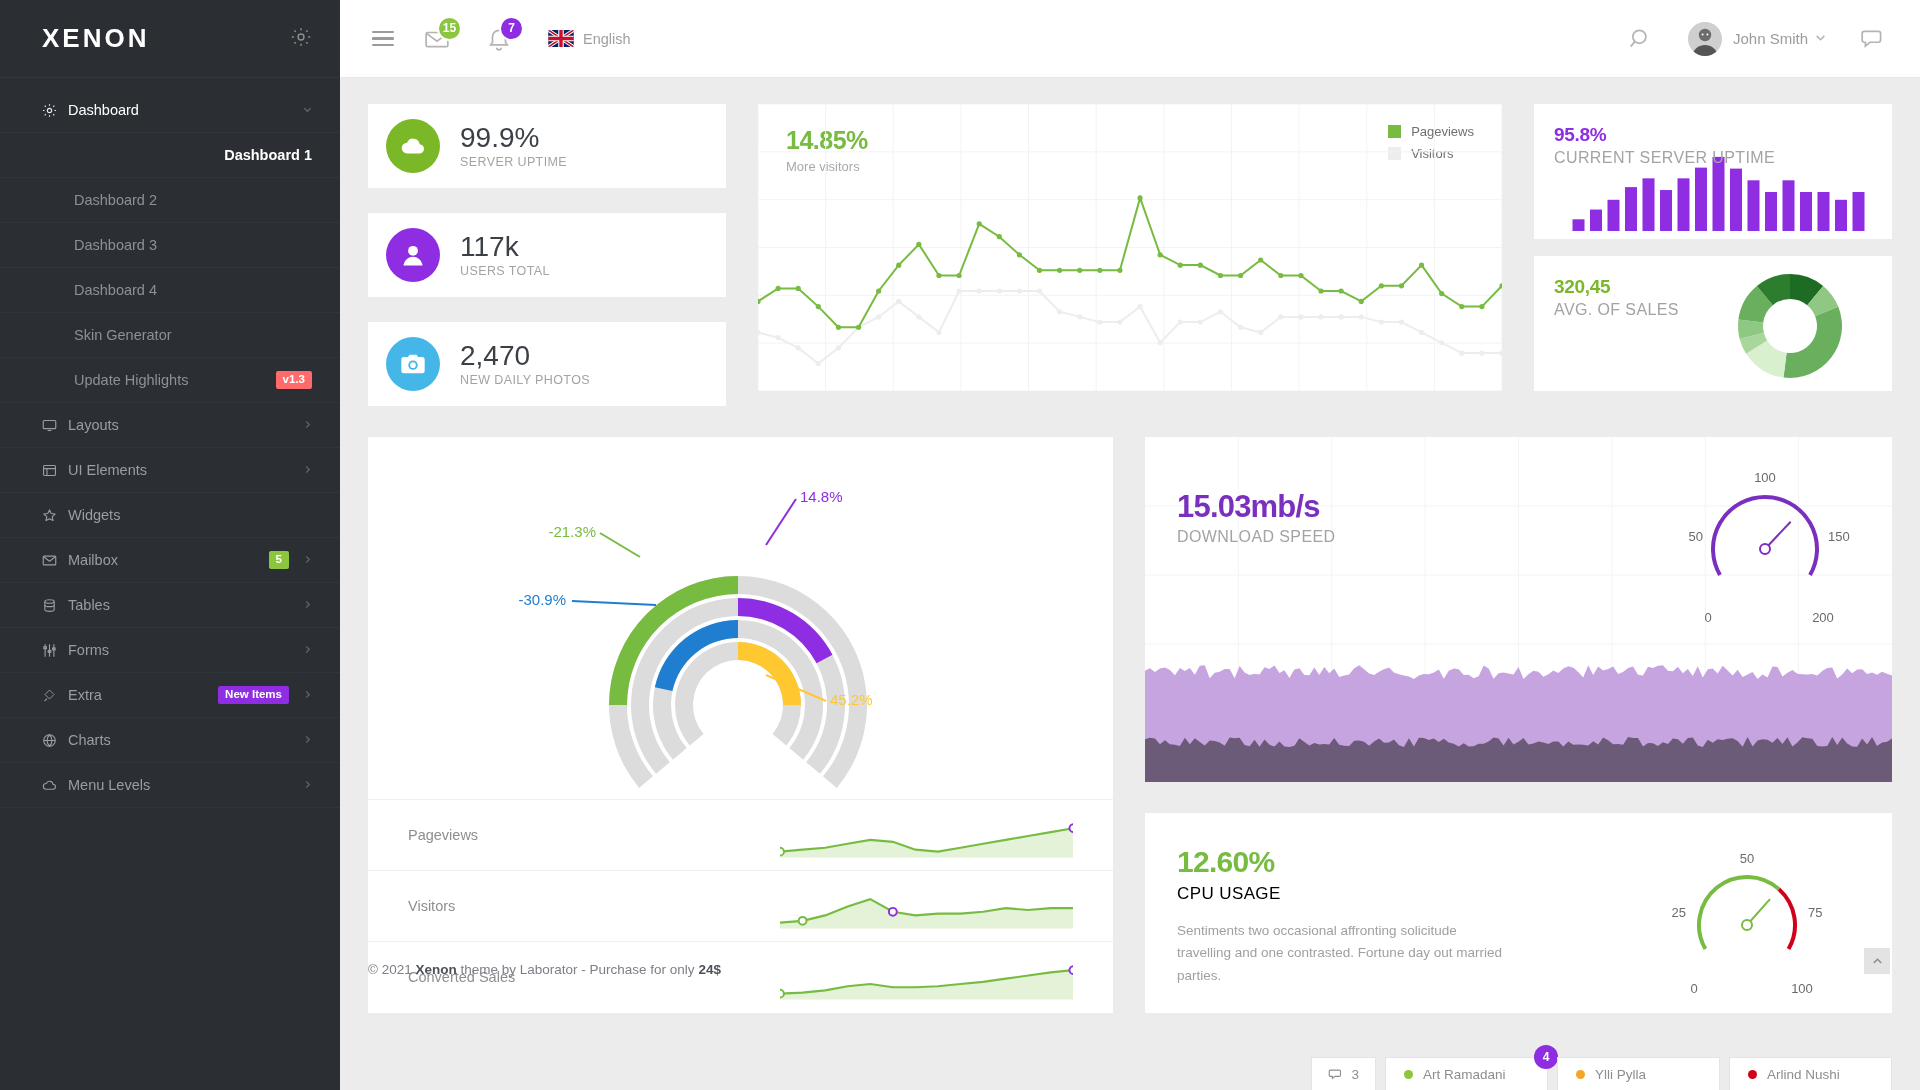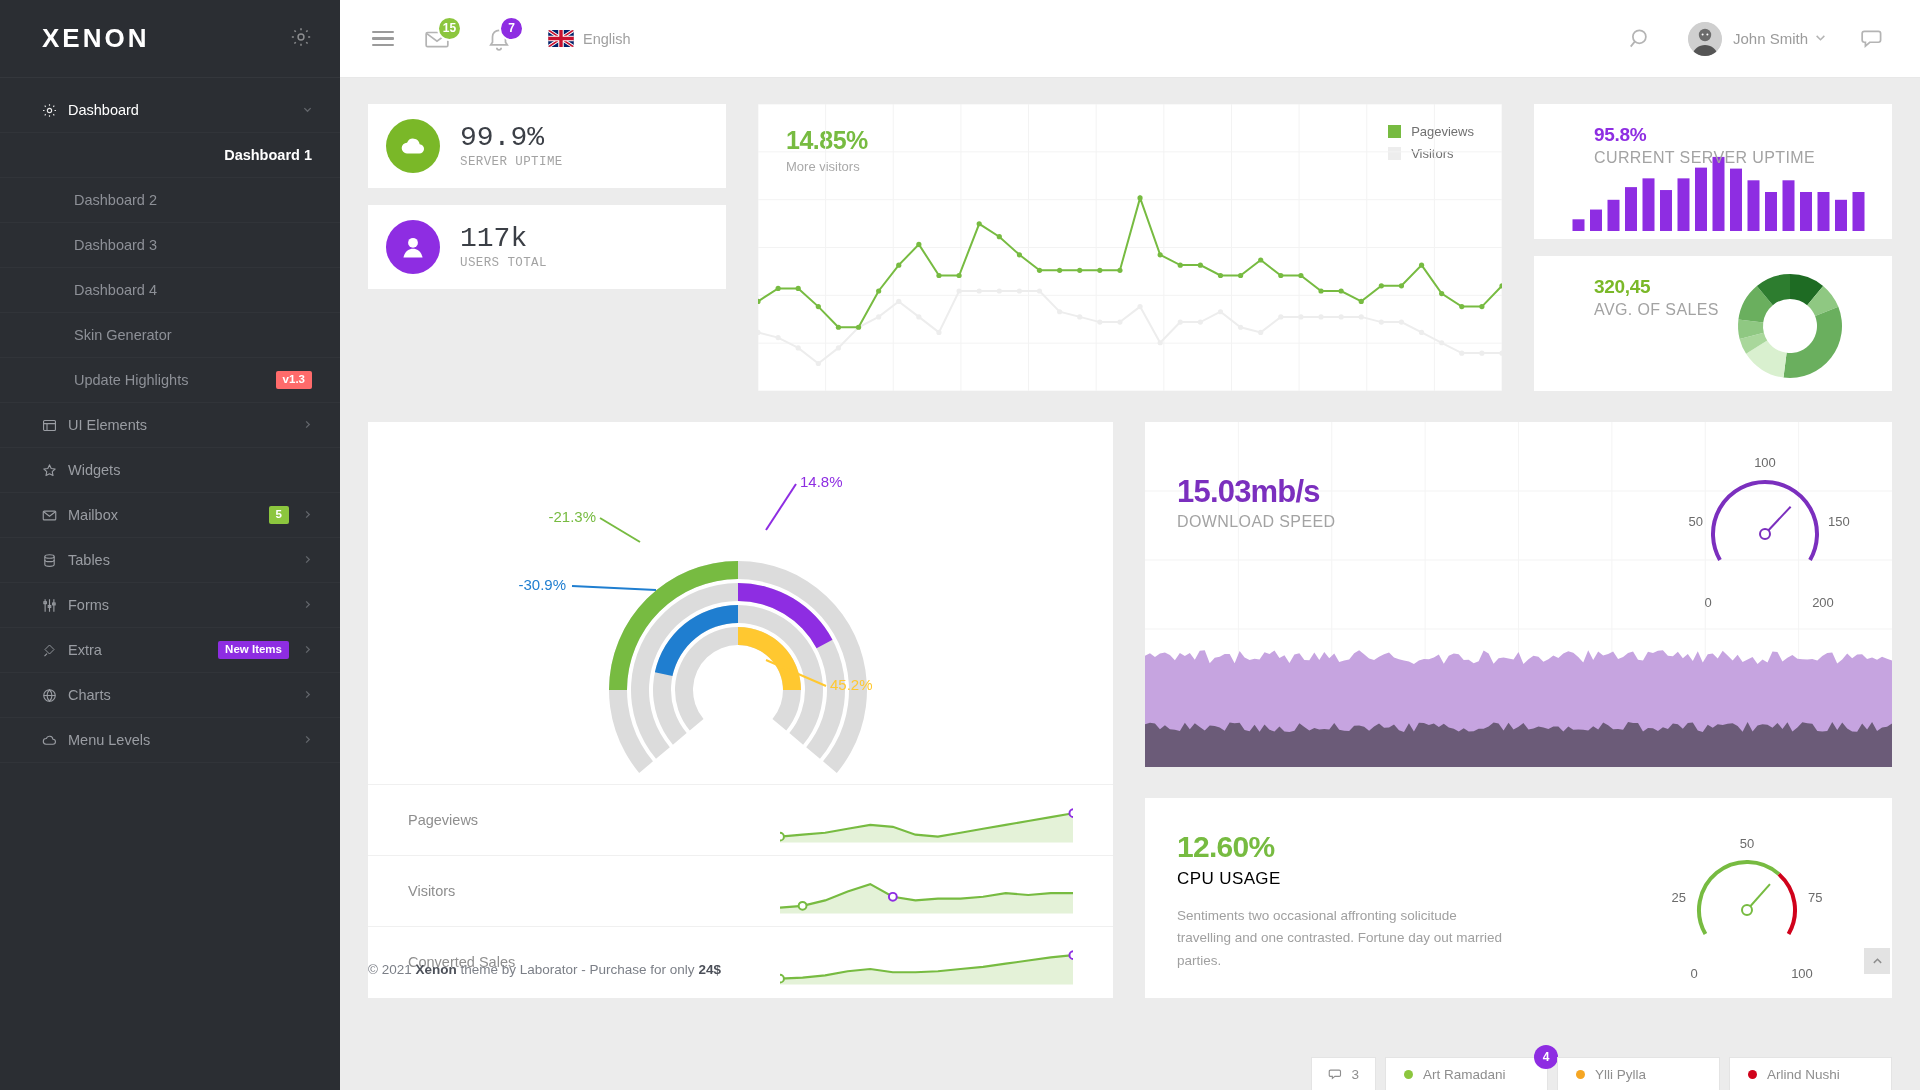--- a/index.html
+++ b/index.html
@@ -95,21 +95,21 @@
   .user-caret { color: #b5b5b5; margin-left: 7px; font-size: 11px; }
 
   
   #main {
     position: absolute; left: 340px; top: 78px; right: 0; bottom: 0;
     background: #ececec; padding: 26px 28px 0 28px; overflow: hidden;
   }
   .row { display: flex; gap: 32px; }
 
   
-  .col-tiles { width: 358px; display: flex; flex-direction: column; gap: 17px; font-family: Liberation Mono, monospace; }
+  .col-tiles { width: 358px; display: flex; flex-direction: column; gap: 25px; }
   .tile {
     background: #fff; height: 84px; display: flex; align-items: center;
     padding: 0 0 0 18px;
   }
   .tile-icon {
     width: 54px; height: 54px; border-radius: 50%;
     display: flex; align-items: center; justify-content: center;
     margin-right: 20px; flex-shrink: 0;
   }
   .tile-icon svg { width: 28px; height: 28px; fill: #fff; }
@@ -120,21 +120,21 @@
   .col-linechart { flex: 1; background: #fff; position: relative; height: 287px; }
   .lc-head { position: absolute; left: 28px; top: 22px; }
   .lc-pct { font-size: 25px; color: #77bb41; font-weight: bold; letter-spacing: -.5px; }
   .lc-sub { font-size: 13px; color: #a9a9a9; margin-top: 4px; }
   .lc-legend { position: absolute; right: 28px; top: 20px; }
   .lc-legend div { display: flex; align-items: center; font-size: 13px; color: #707070; margin-bottom: 7px; }
   .lc-swatch { width: 13px; height: 13px; margin-right: 10px; display: inline-block; }
 
   
   .col-right { width: 358px; display: flex; flex-direction: column; gap: 17px; }
-  .mini-card { background: #fff; position: relative; overflow: hidden; padding-left: 40px; }
+  .mini-card { background: #fff; position: relative; overflow: hidden; }
   .mini-val { font-size: 19px; font-weight: bold; letter-spacing: -.3px; }
   .mini-lbl { font-size: 16px; color: #a3a3a3; letter-spacing: .4px; margin-top: 3px; }
 
   
   .panel { background: #fff; }
   .panel-left { width: 745px; }
   .panel-right { flex: 1; }
   .sparkrow {
     display: flex; align-items: center; height: 71px;
     border-top: 1px solid #f0f0f0; padding: 0 40px;
@@ -224,20 +224,34 @@
       <span class="sub-label">Dashboard 4</span>
     </div>
     <div class="sub-item">
       <span class="sub-label">Skin Generator</span>
     </div>
     <div class="sub-item">
       <span class="sub-label">Update Highlights</span>
       <span class="badge red">v1.3</span>
     </div>
 
+    <div class="nav-item">
+      <span class="nav-icon">
+        <svg viewBox="0 0 24 24" fill="none" stroke="#9a9da3" stroke-width="1.8">
+          <rect x="2" y="4" width="20" height="13" rx="1.5"></rect>
+            <path d="M9 20h6"></path>
+        </svg>
+      </span>
+      <span class="nav-label">Layouts</span>
+      <span class="caret">
+        <svg viewBox="0 0 10 10" fill="none" stroke="#9a9da3" stroke-width="1.4">
+            <path d="M3.5 1.5L7 5l-3.5 3.5"></path>
+          </svg>
+      </span>
+    </div>
 
     <div class="nav-item">
       <span class="nav-icon">
         <svg viewBox="0 0 24 24" fill="none" stroke="#9a9da3" stroke-width="1.8">
           <rect x="2.5" y="4" width="19" height="16" rx="1.5"></rect>
             <path d="M2.5 9h19M8 9v11"></path>
         </svg>
       </span>
       <span class="nav-label">UI Elements</span>
       <span class="caret">
@@ -456,20 +470,33 @@
               <circle cx="12" cy="8.4" r="4.2"></circle>
               <path d="M3.8 21c1.1-5 4.5-7.4 8.2-7.4s7.1 2.4 8.2 7.4z"></path>
             </svg>
         </span>
         <div>
           <div class="tile-value">117k</div>
           <div class="tile-label">USERS TOTAL</div>
         </div>
       </div>
 
+      <div class="tile">
+        <span class="tile-icon" style="background:#45b6e8">
+          <svg viewBox="0 0 24 24">
+              <path d="M9 4l-1.3 2H4a2 2 0 00-2 2v10a2 2 0 002 2h16a2 2 0 002-2V8a2 2 0 00-2-2h-3.7L15 4z"></path>
+              <circle cx="12" cy="13" r="4" fill="#45b6e8"></circle>
+              <circle cx="12" cy="13" r="2.4" fill="#fff"></circle>
+            </svg>
+        </span>
+        <div>
+          <div class="tile-value">2,470</div>
+          <div class="tile-label">NEW DAILY PHOTOS</div>
+        </div>
+      </div>
     </div>
 
     <div class="col-linechart">
       <div class="lc-head">
         <div class="lc-pct">14.85%</div>
         <div class="lc-sub">More visitors</div>
       </div>
       <div class="lc-legend">
         <div>
           <span class="lc-swatch" style="background:#77bb41"></span>

